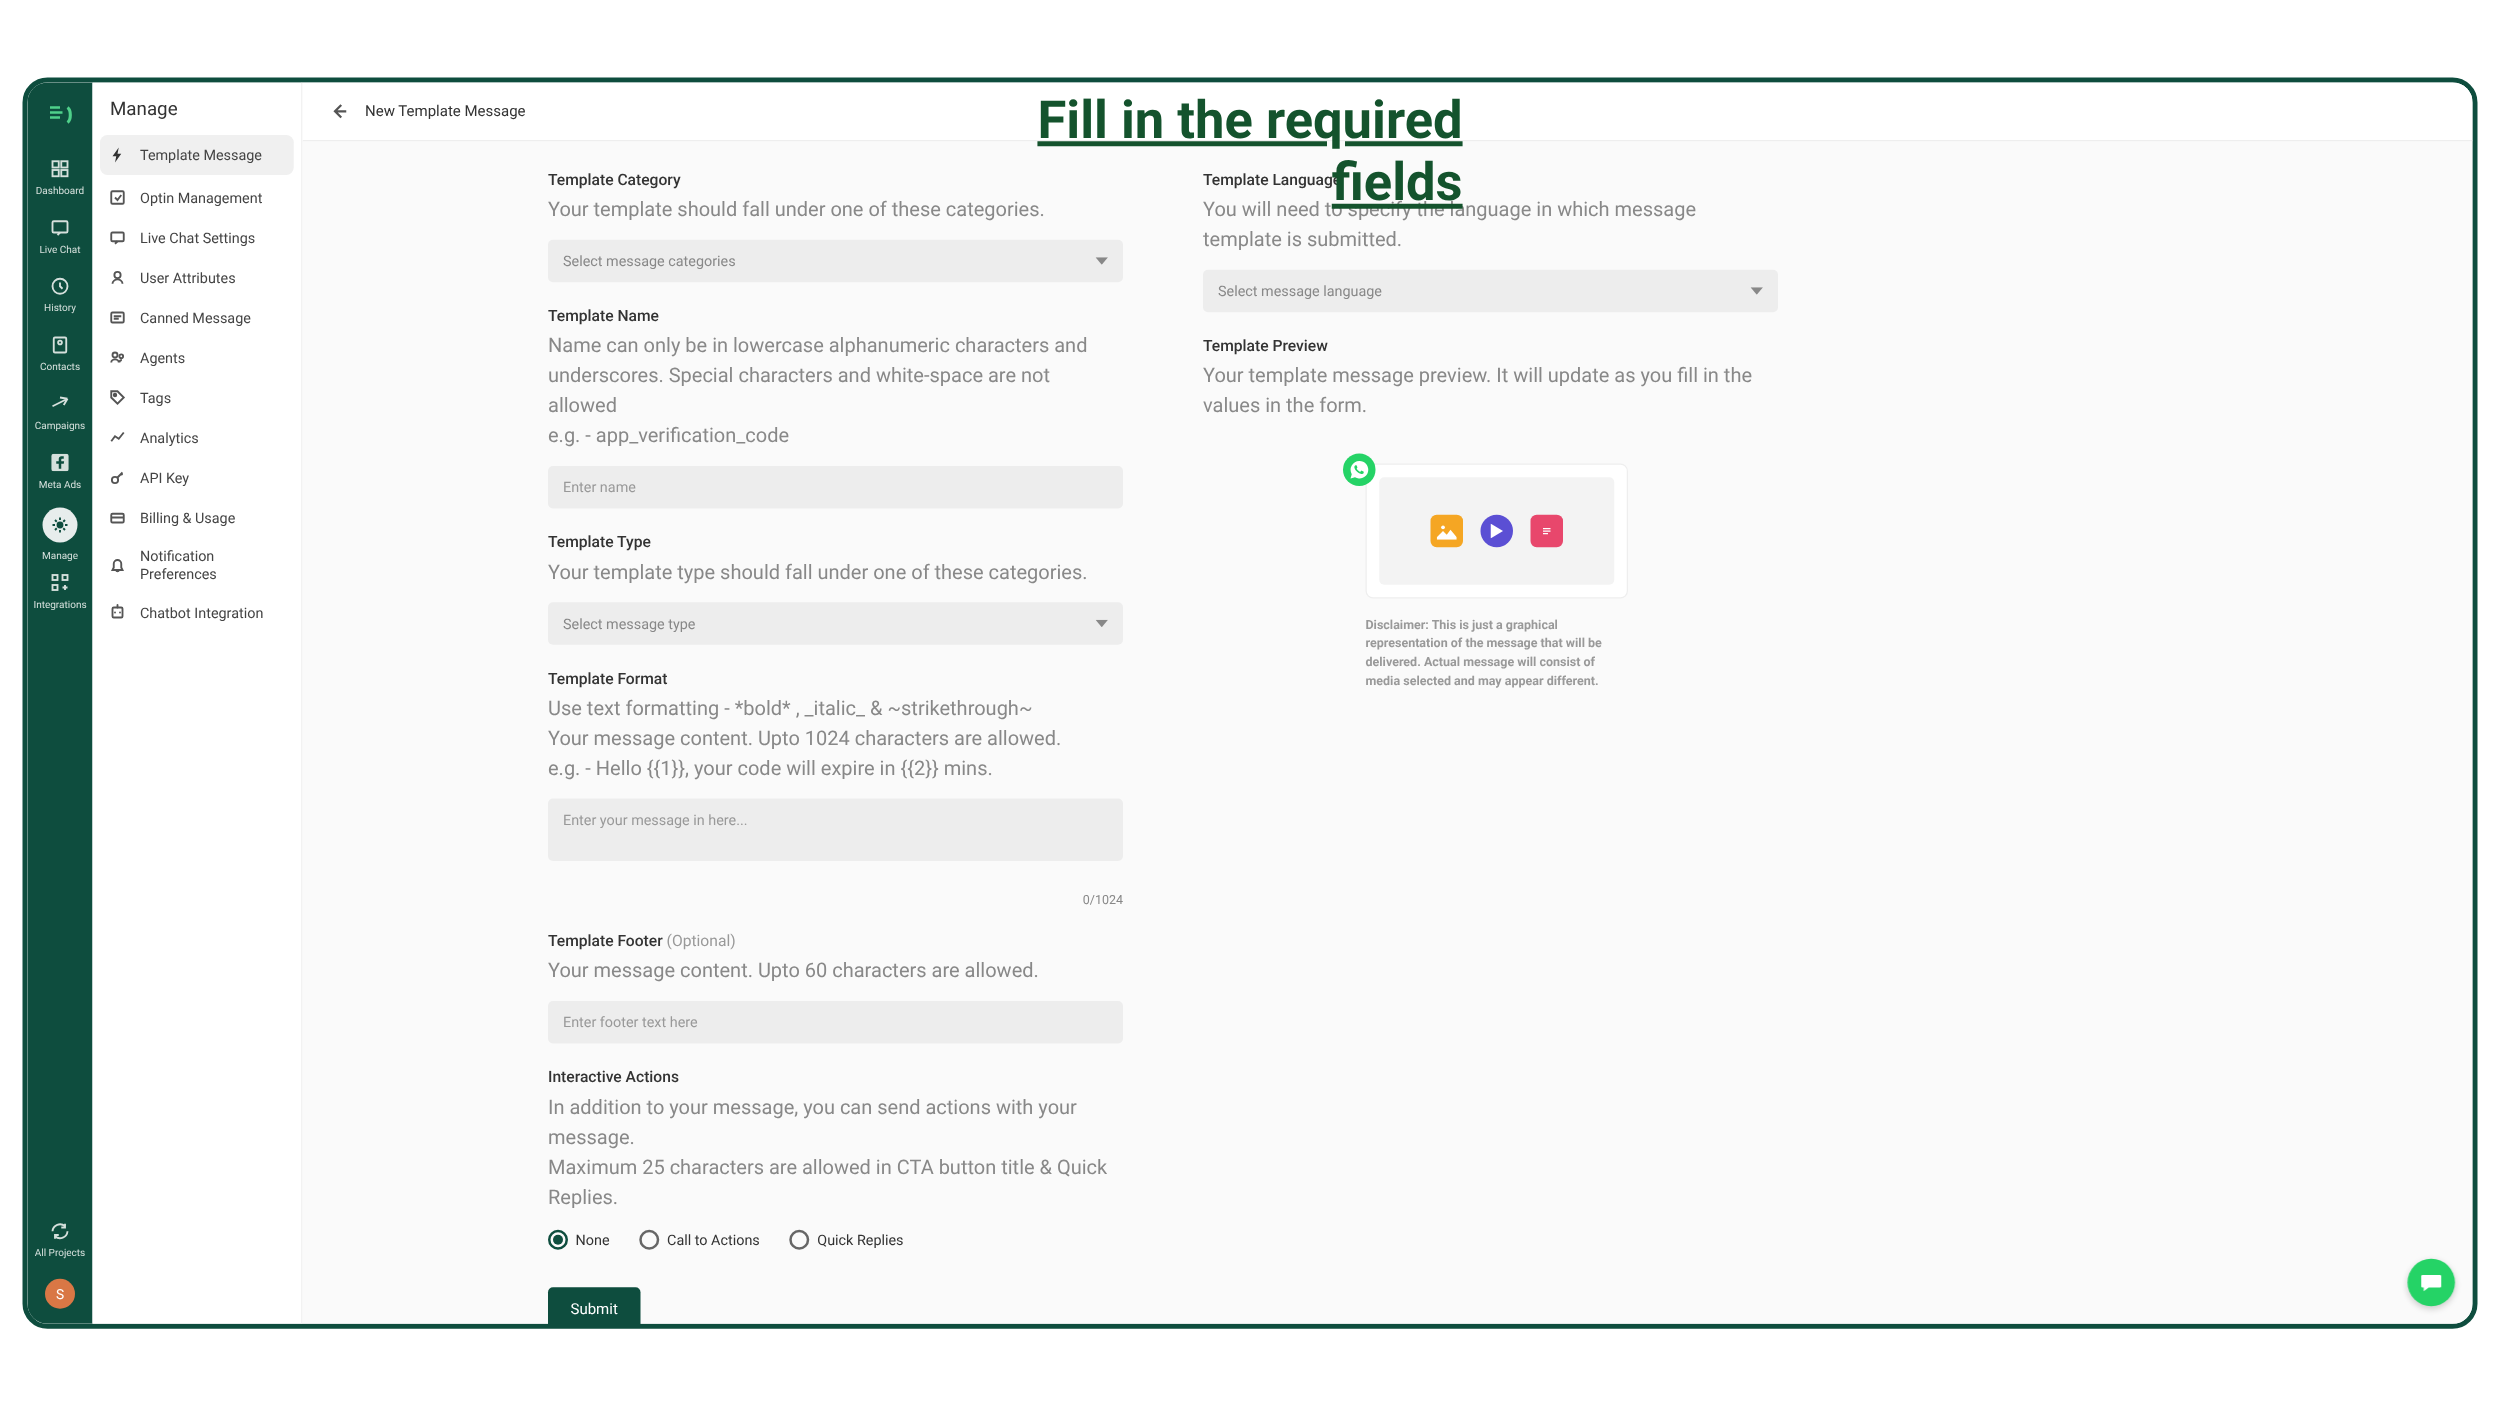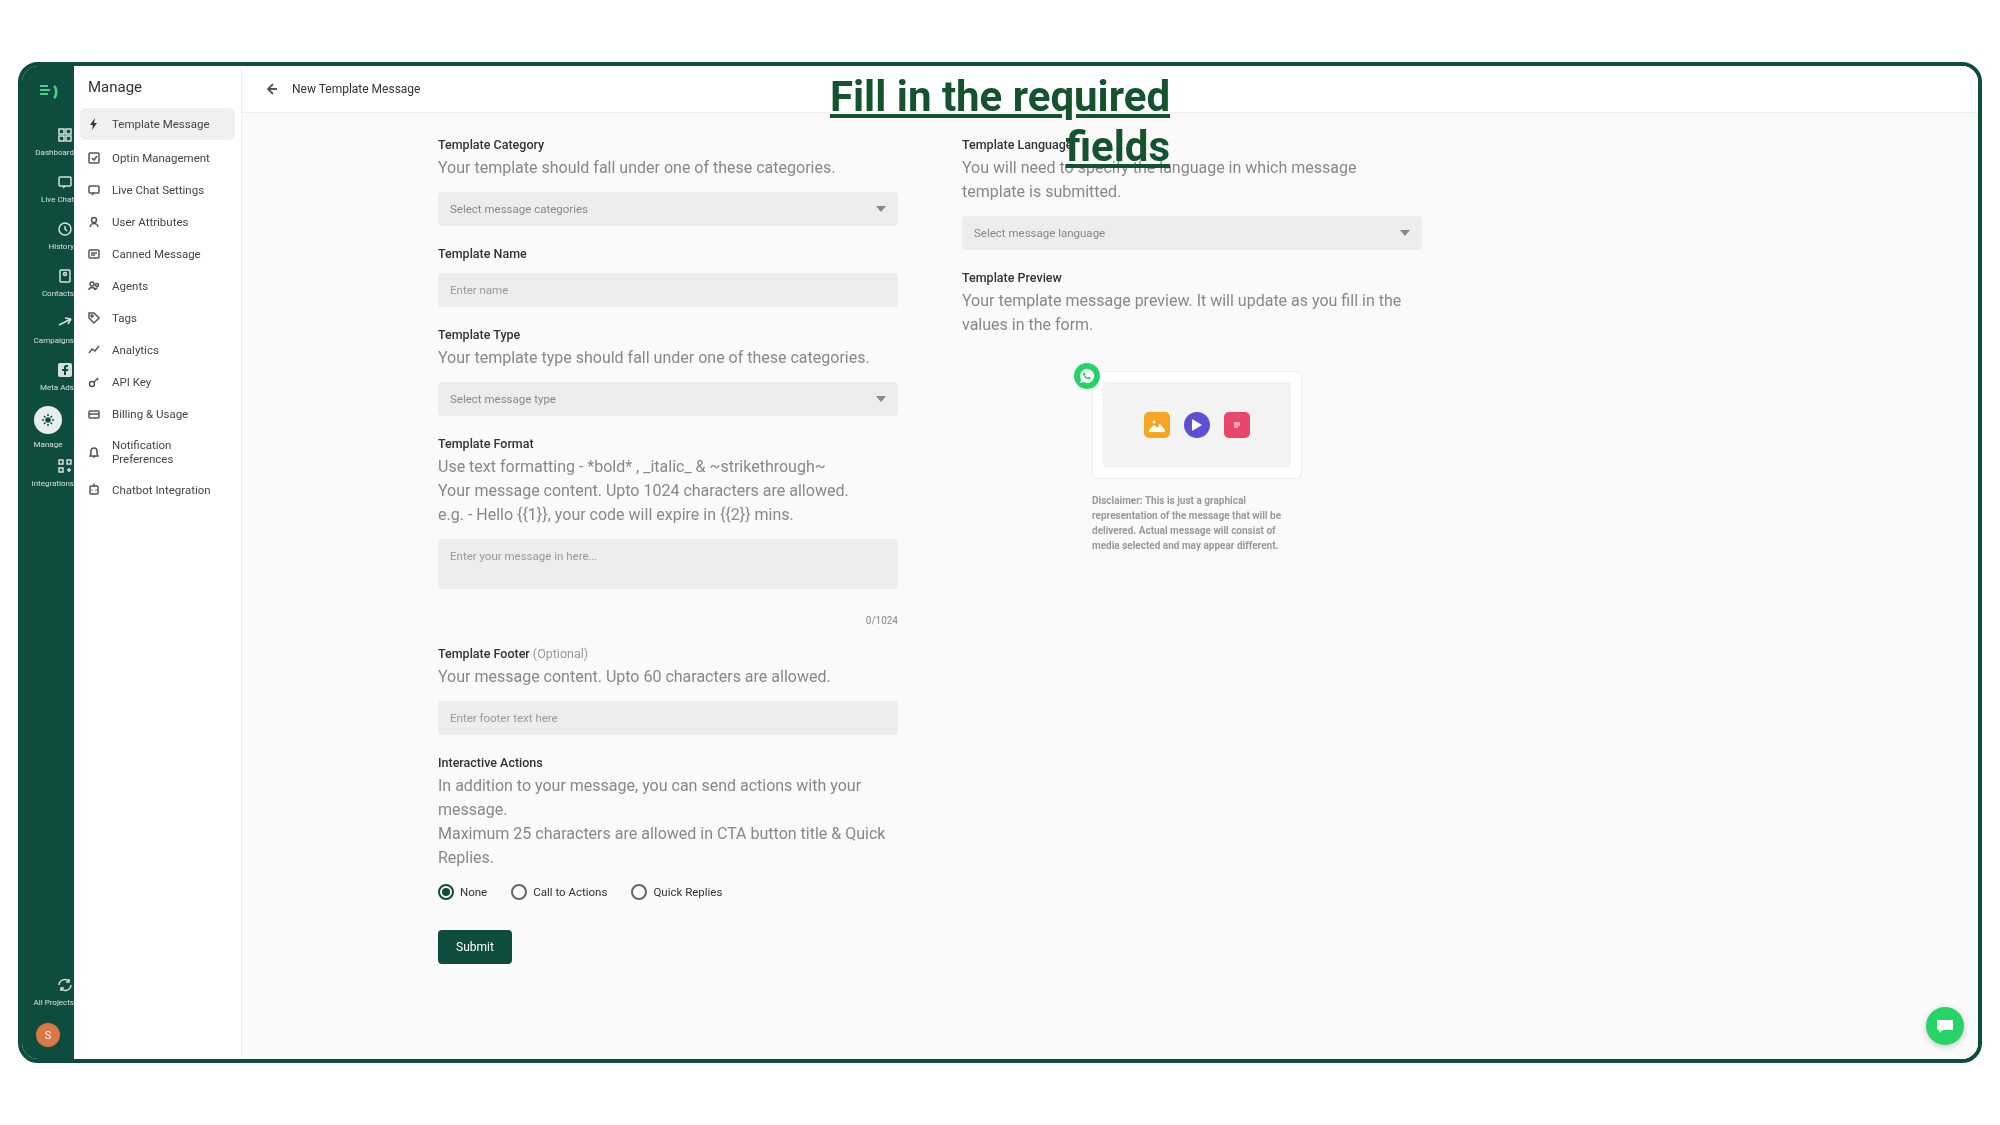--- a/index.html
+++ b/index.html
@@ -4,21 +4,21 @@
 <style>
 * { margin: 0; padding: 0; box-sizing: border-box; font-family: -apple-system, BlinkMacSystemFont, 'Segoe UI', Roboto, sans-serif; }
 body { background: #fff; width: 2000px; height: 1125px; position: relative; overflow: hidden; }
 
 .frame { position: absolute; top: 62px; left: 18px; right: 18px; bottom: 62px; border: 4px solid #0e4d3e; border-radius: 20px; overflow: hidden; display: flex; background: #fff; }
 
 .overlay-title { position: absolute; top: 72px; left: 50%; transform: translateX(-50%); font-size: 42px; font-weight: 700; text-align: right; line-height: 1.2; z-index: 100; color: #14532d; text-decoration: underline; }
 
 .left-rail { width: 52px; background: #0e4d3e; display: flex; flex-direction: column; align-items: center; padding-top: 8px; color: #fff; }
 .left-rail .rail-logo { width: 28px; height: 28px; margin: 4px 0 12px; display: flex; align-items: center; justify-content: center; }
-.rail-item { width: 100%; display: flex; flex-direction: column; align-items: flex-end; padding: 8px 0; cursor: pointer; }
+.rail-item { width: 100%; display: flex; flex-direction: column; align-items: center; padding: 8px 0; cursor: pointer; }
 .rail-item.active { background: rgba(255,255,255,0.9); border-radius: 50%; width: 28px; height: 28px; padding: 0; display: flex; align-items: center; justify-content: center; margin: 6px 0 2px; }
 .rail-item.active svg { stroke: #0e4d3e; fill: #0e4d3e; }
 .rail-icon { width: 18px; height: 18px; display: flex; align-items: center; justify-content: center; }
 .rail-label { font-size: 8px; margin-top: 4px; text-align: center; color: #d5e0dc; }
 .rail-spacer { flex: 1; }
 .rail-avatar { width: 24px; height: 24px; border-radius: 50%; background: #d97745; color: #fff; display: flex; align-items: center; justify-content: center; font-size: 11px; margin: 8px 0 12px; }
 
 .sidebar { width: 168px; background: #fff; border-right: 1px solid #eee; }
 .sidebar-title { font-size: 15px; padding: 12px 14px 10px; color: #333; }
 .side-item { display: flex; align-items: center; padding: 8px 12px; font-size: 11.5px; color: #444; cursor: pointer; gap: 10px; }
@@ -301,20 +301,22 @@
             <span>
                 <svg width="10" height="6" viewBox="0 0 10 6" fill="#888">
                   <path d="M0 0l5 6 5-6z"></path>
                 </svg>
               </span>
           </div>
         </div>
 
         <div class="field-group">
           <div class="field-label">Template Name</div>
+          <div class="field-help" style="white-space:pre-line">Name can only be in lowercase alphanumeric characters and underscores. Special characters and white-space are not allowed
+e.g. - app_verification_code</div>
           <input class="field-input" placeholder="Enter name" style="">
         </div>
 
         <div class="field-group">
           <div class="field-label">Template Type</div>
           <div class="field-help">Your template type should fall under one of these categories.</div>
           <div class="field-select">
             <span>Select message type</span>
             <span>
                 <svg width="10" height="6" viewBox="0 0 10 6" fill="#888">

